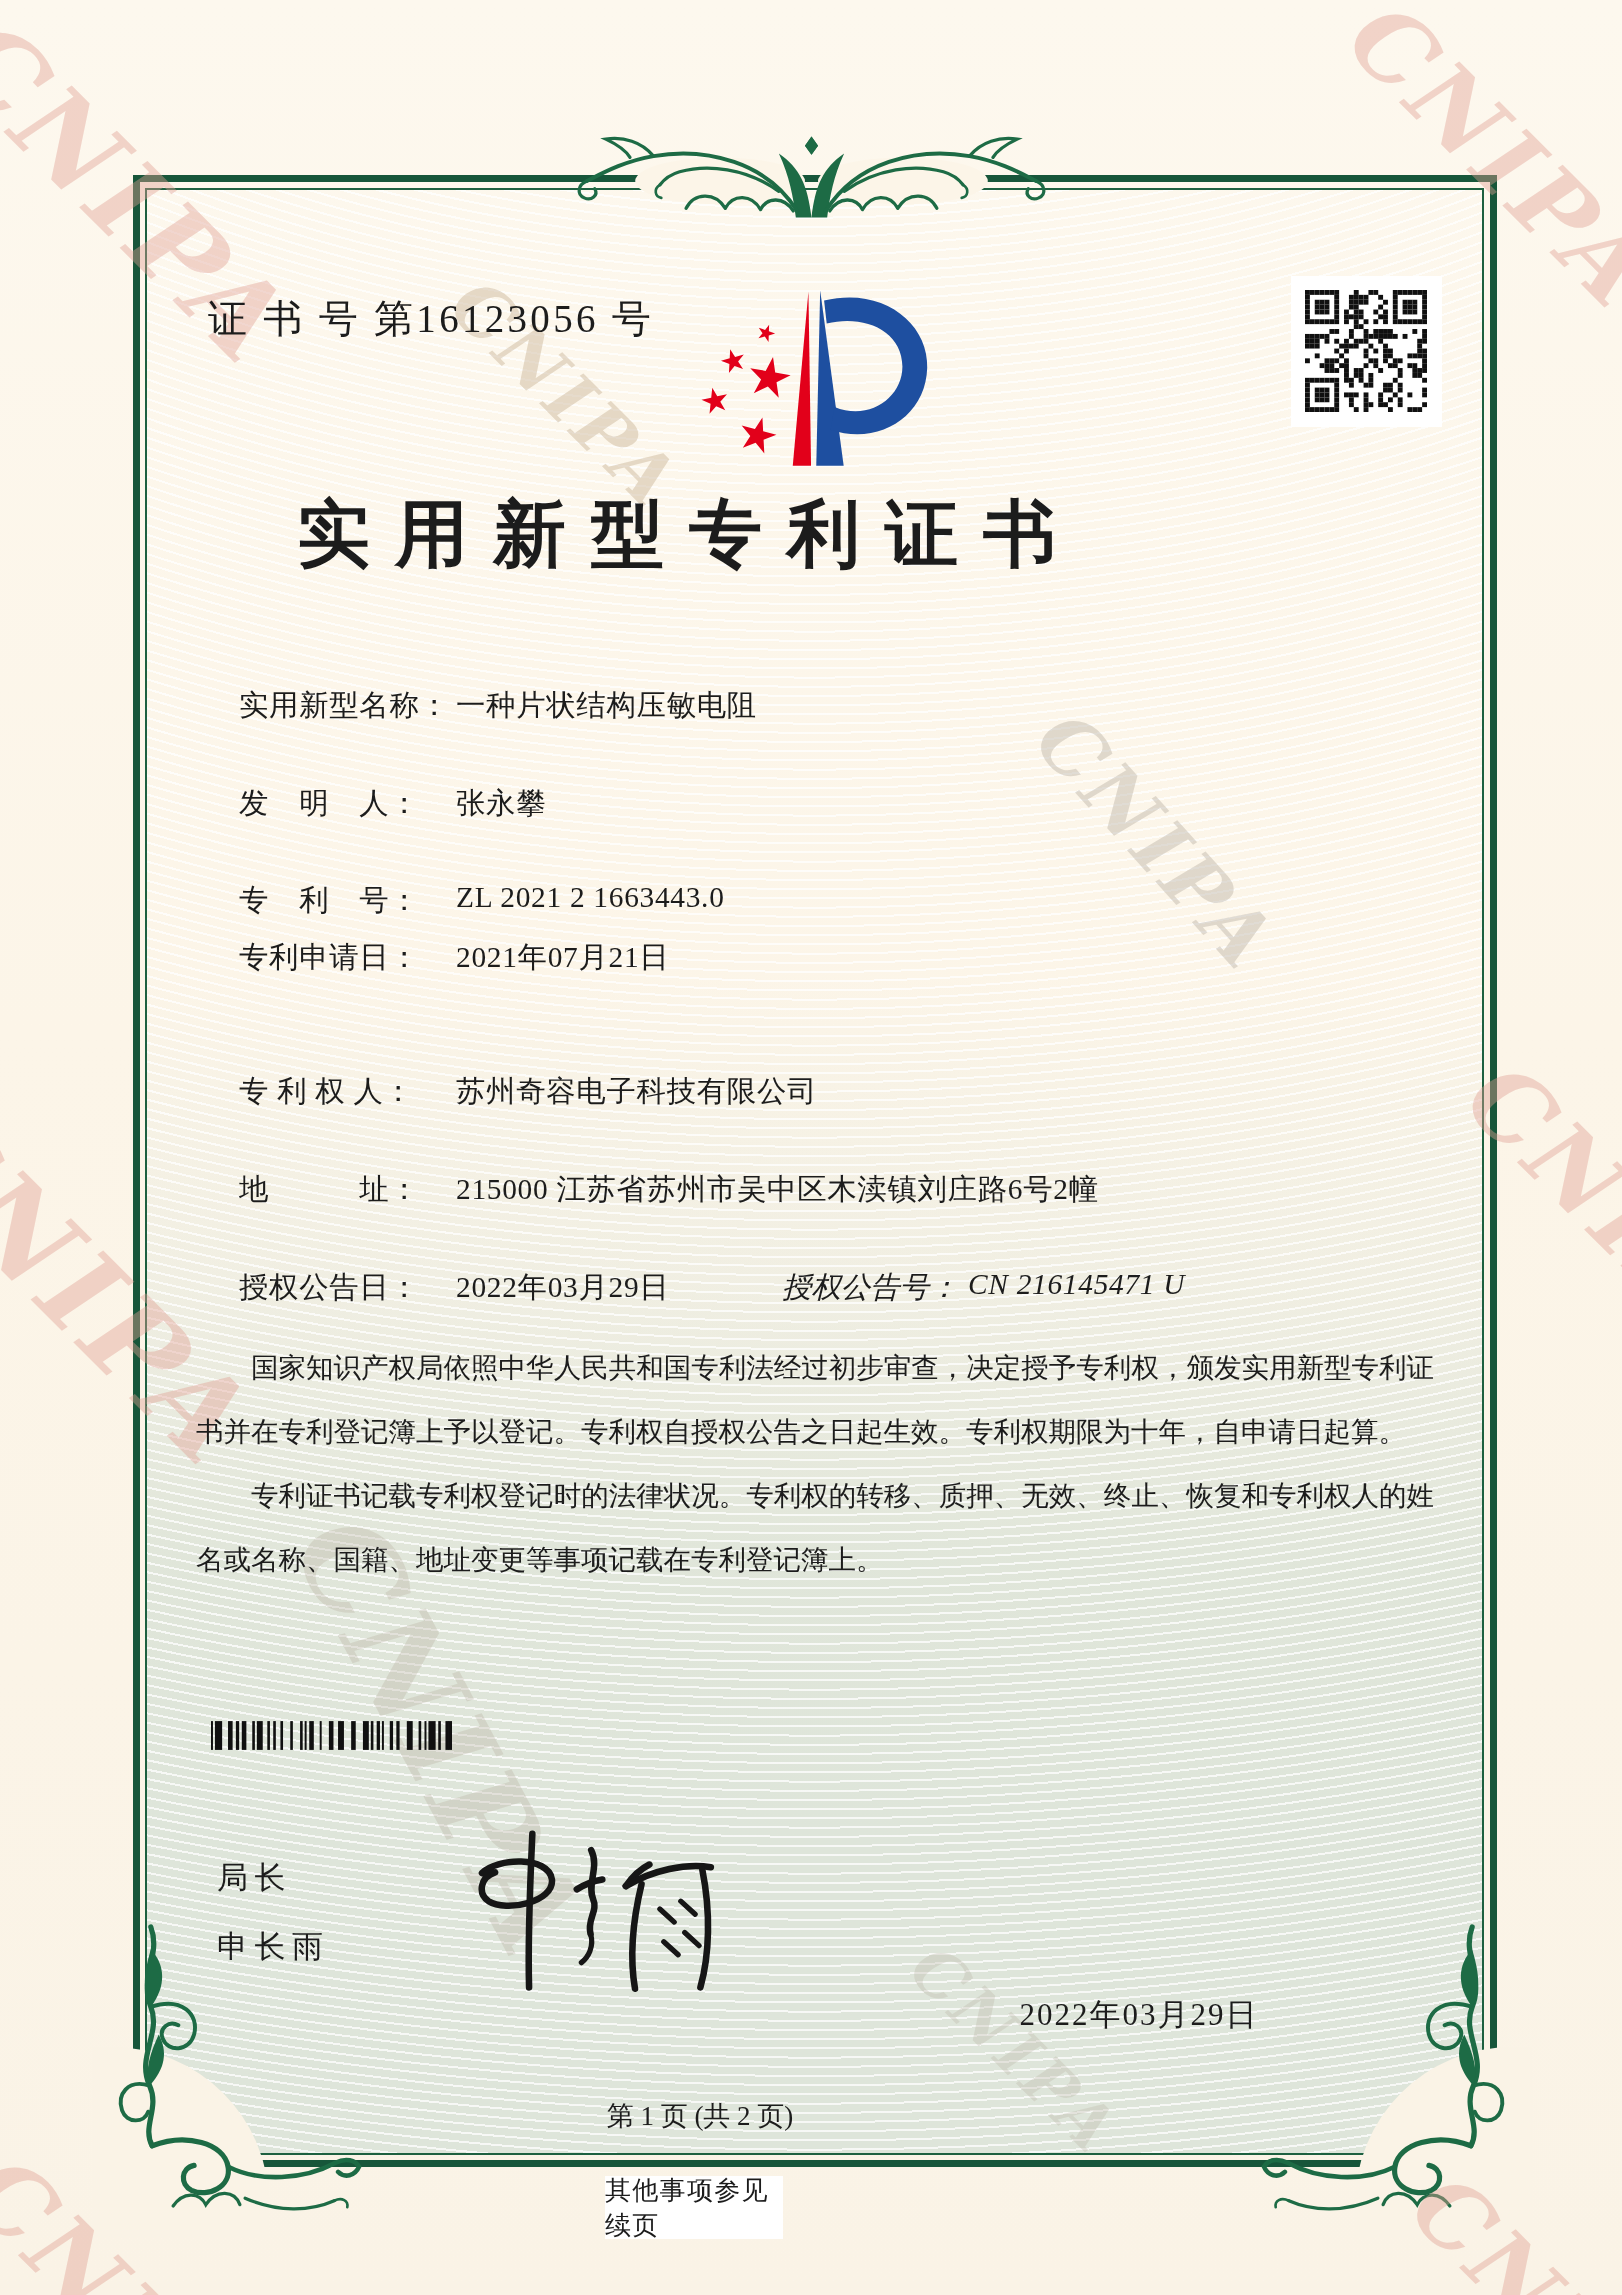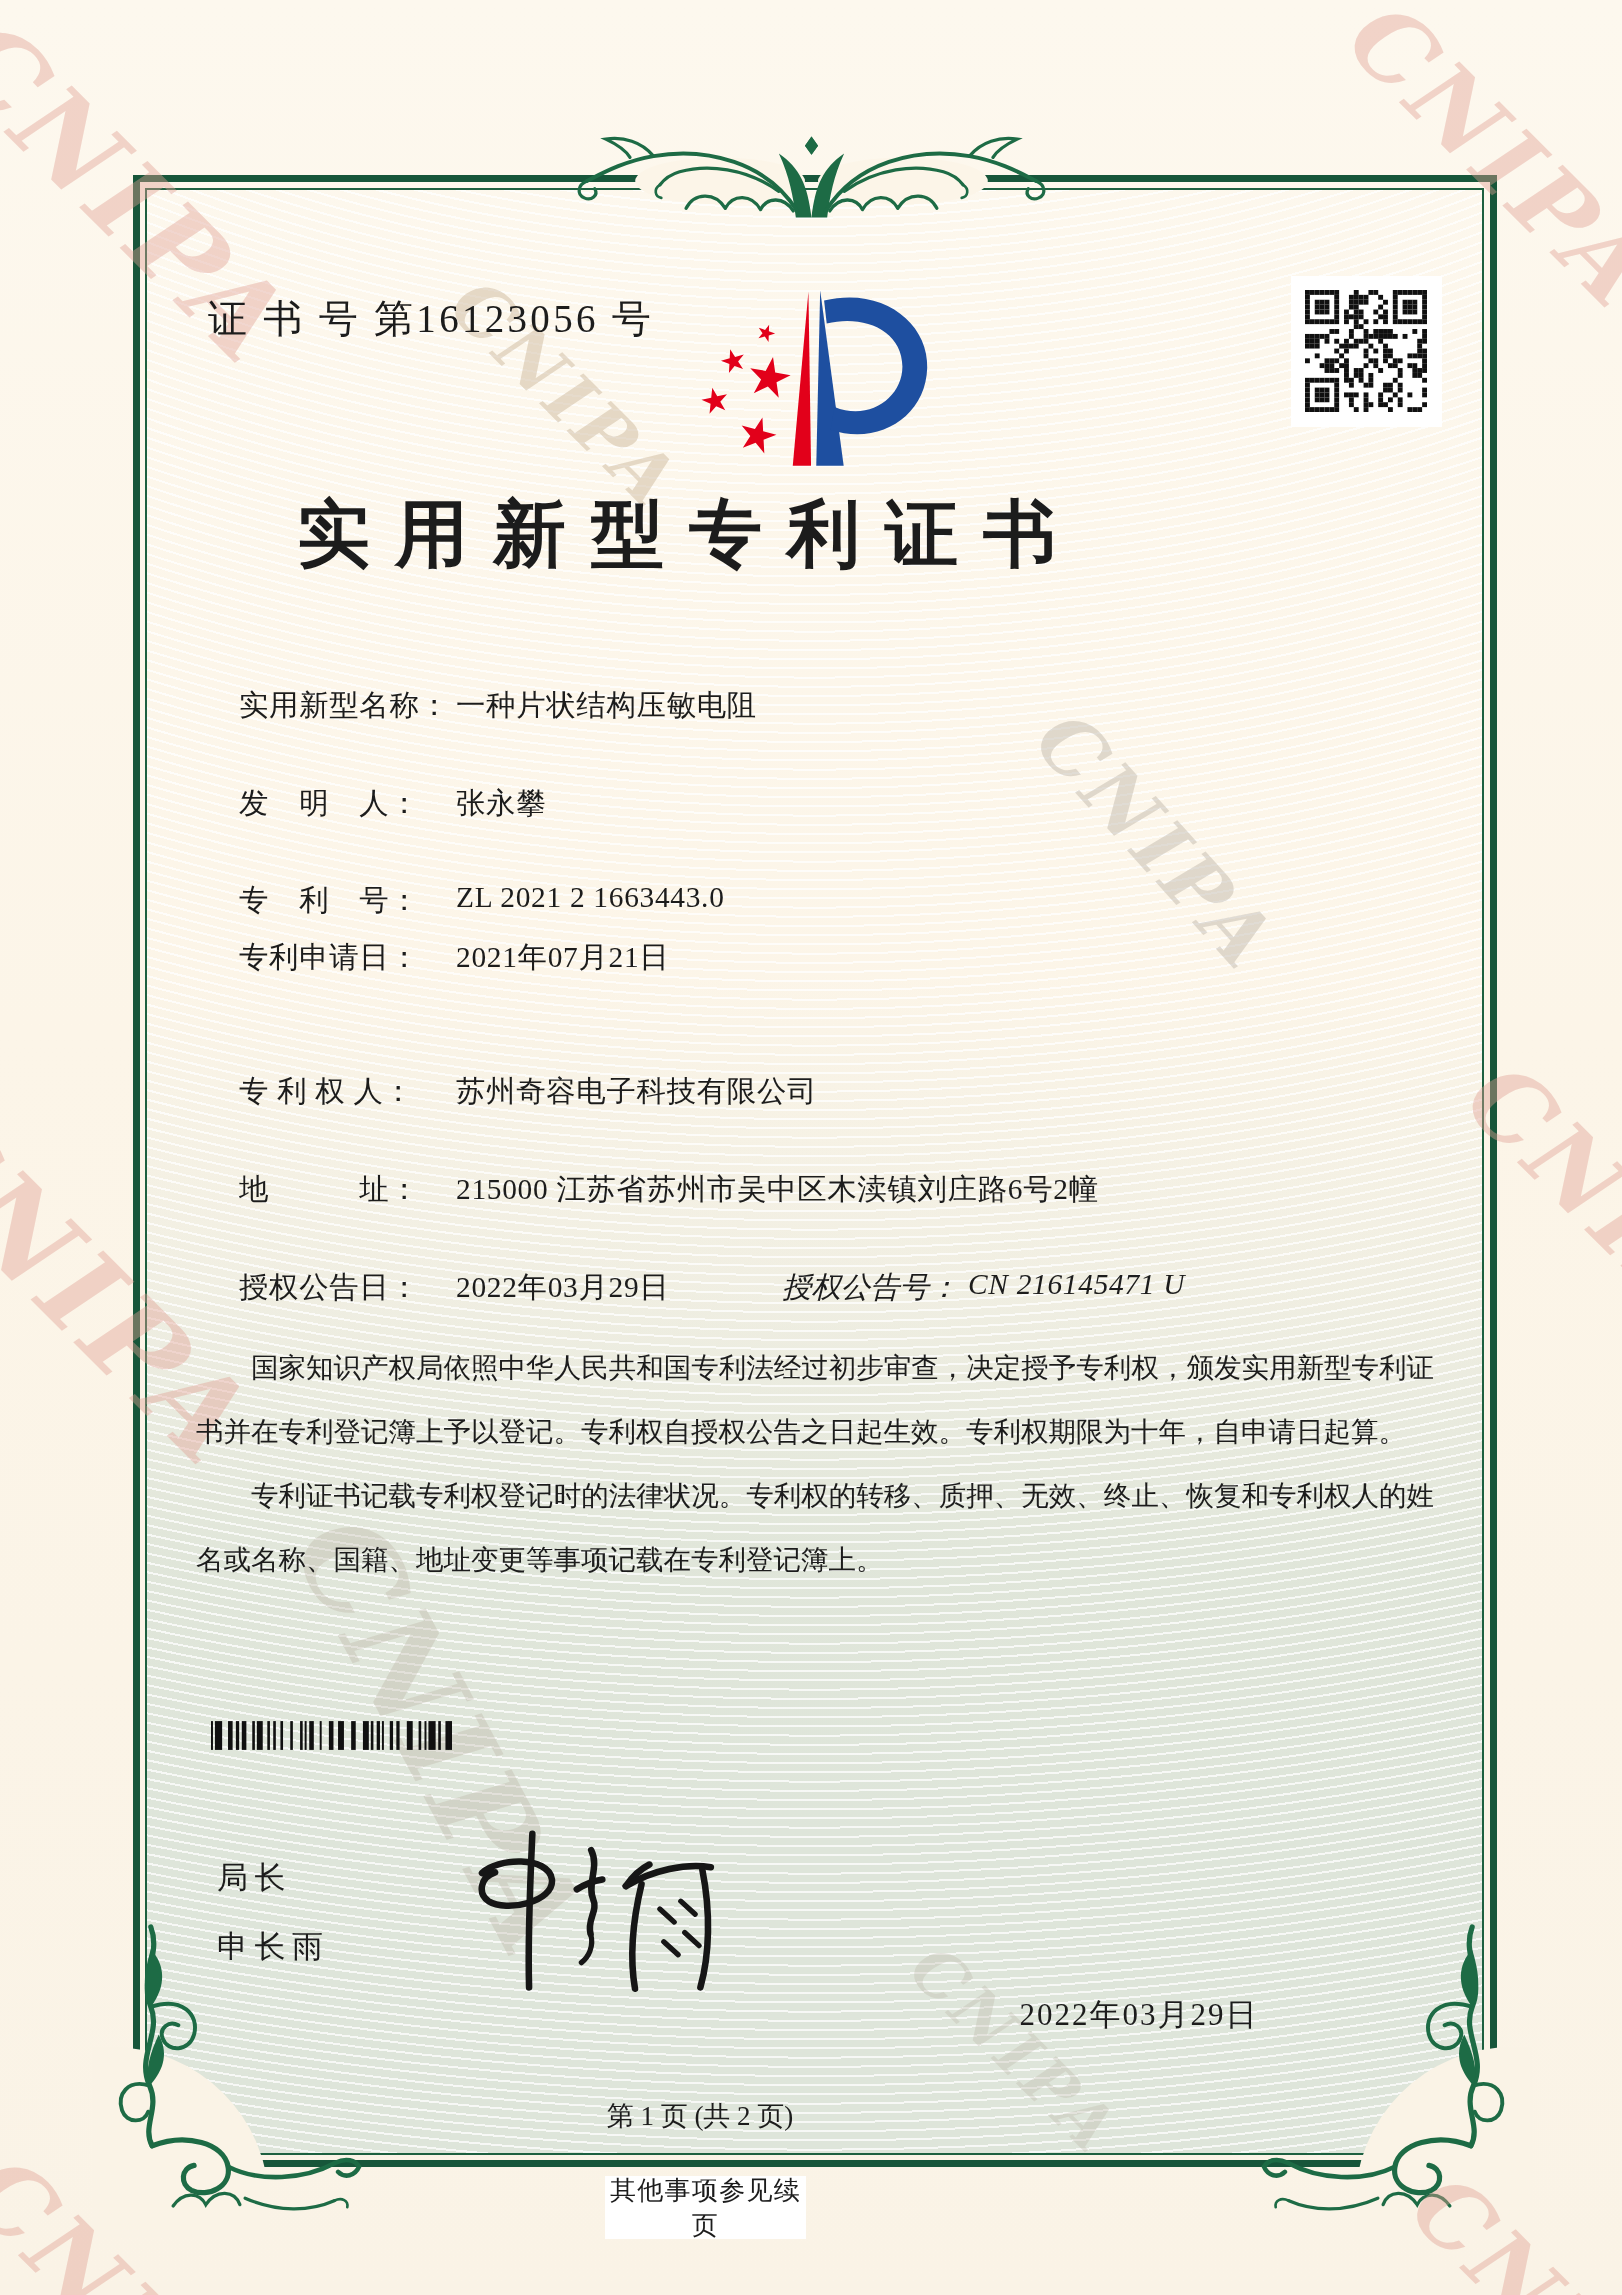--- a/index.html
+++ b/index.html
@@ -43,22 +43,22 @@
   .bodytxt{position:absolute;left:196px;top:1336px;width:1238px;font-size:27.5px;
     line-height:64px;text-align:justify;}
   .bodytxt p{margin:0;text-indent:2em;}
   .barcode{position:absolute;left:211px;top:1721px;}
   .sig-title{position:absolute;left:217px;top:1857px;font-size:31px;letter-spacing:6.5px;}
   .sig-name{position:absolute;left:217px;top:1926px;font-size:31px;letter-spacing:6.5px;font-family:Liberation Serif, serif;}
   .sig-svg{position:absolute;left:470px;top:1824px;}
   .grant-date{position:absolute;left:982px;top:1994px;width:314px;text-align:center;
     font-size:31px;letter-spacing:2px;}
   .pageno{position:absolute;left:569px;top:2098px;width:262px;text-align:center;font-size:27px;}
-  .footnote{position:absolute;left:605px;top:2176px;width:201px;height:63px;background:#ffffff;
-    display:flex;align-items:center;justify-content:center;font-size:26px;letter-spacing:1.3px;text-align:center;}
+  .footnote{position:absolute;left:605px;top:2176px;width:178px;height:63px;background:#ffffff;
+    display:flex;align-items:center;justify-content:center;font-size:26px;letter-spacing:1.3px;}
 </style>
 </head>
 <body>
 
 <div class="page">
 
   <div class="waves"></div>
 
   <div class="frame-outer"></div>
   <div class="frame-inner"></div>

